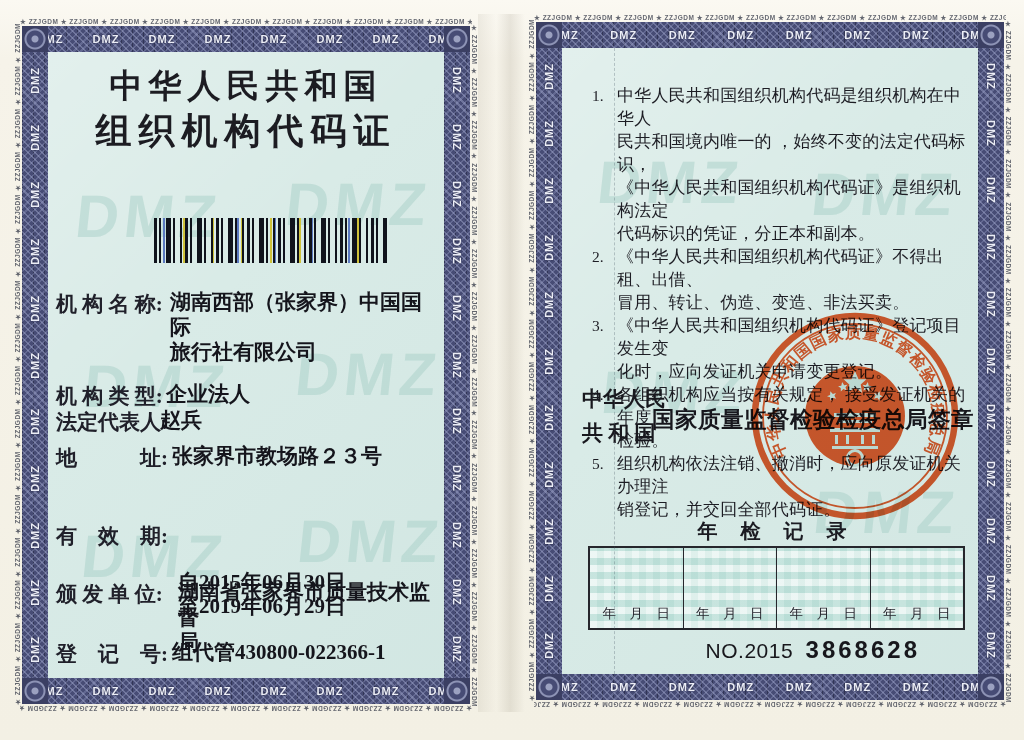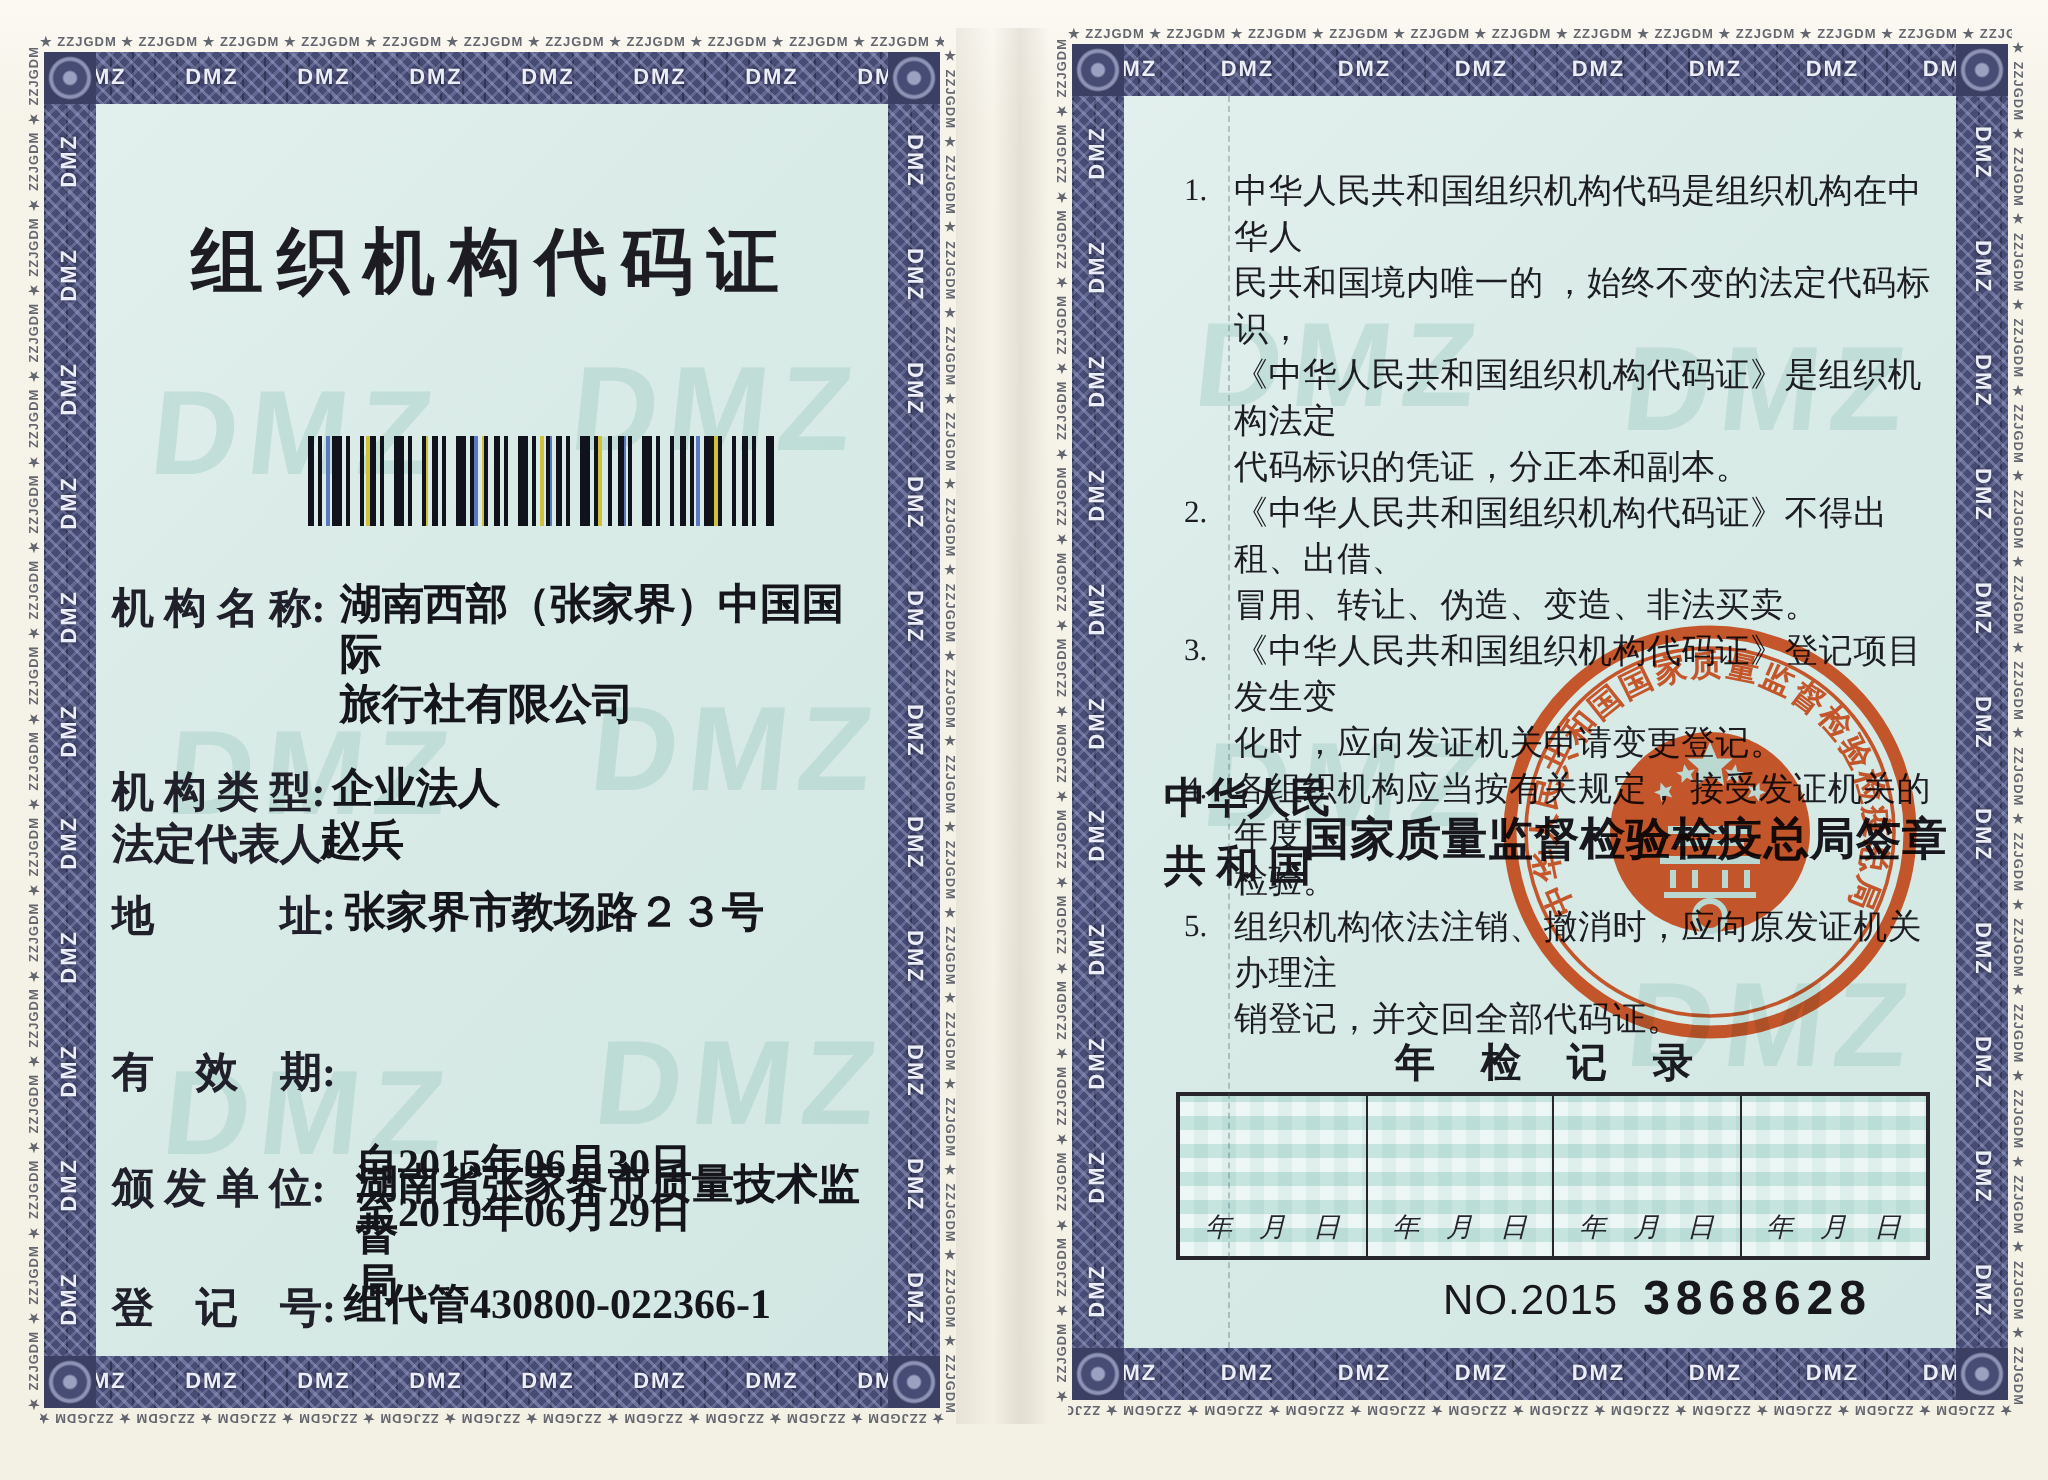--- a/index.html
+++ b/index.html
@@ -111,32 +111,32 @@
   .country div { font-size:21px; line-height:34px; letter-spacing:0; white-space:pre; }
 
   .signature { position:absolute; left:90px; top:356px; font-size:22.5px; font-weight:bold; letter-spacing:.5px; color:#17171d; z-index:1; white-space:nowrap; }
 
   .seal { position:absolute; left:186px; top:261px; width:214px; height:214px; z-index:2; mix-blend-mode:multiply; opacity:.93; }
 
   .ann-title { position:absolute; left:26px; top:470px; width:377px; text-align:center; font-size:20px; font-weight:bold; letter-spacing:9px; color:#1b1b22; z-index:1; }
 
   .ann-table {
     position:absolute; left:26px; top:498px; width:377px; height:84px; z-index:1;
-    border:2px solid #26262c; display:flex;font-style:italic;
+    border:2px solid #26262c; display:flex;
   }
   .ann-cell {
     flex:1; position:relative; border-right:1.5px solid #26262c;
     background-image:
       repeating-linear-gradient(0deg, rgba(255,255,255,.45) 0 7px, rgba(176,217,209,.5) 7px 14px),
       repeating-linear-gradient(90deg, rgba(225,242,238,.7) 0 7px, rgba(188,224,216,.7) 7px 14px);
   }
   .ann-cell:last-child { border-right:none; }
   .ymd { position:absolute; bottom:5px; left:0; right:0; text-align:center; font-size:13.5px; color:#26262e; white-space:pre; }
 
-  .serial { position:absolute; right:42px; top:588px; z-index:1; font-family:"Liberation Sans",sans-serif; color:#17171c; white-space:nowrap; }
+  .serial { position:absolute; right:58px; top:588px; z-index:1; font-family:"Liberation Sans",sans-serif; color:#17171c; white-space:nowrap; }
   .serial .pfx { font-size:21px; font-weight:500; letter-spacing:.5px; }
   .serial .num { font-size:24px; font-weight:bold; letter-spacing:3px; margin-left:8px; }
 </style>
 </head>
 <body>
 
 <div class="scan">
 
   <div class="page page-left">
     <div class="micro micro-top">★ ZZJGDM ★ ZZJGDM ★ ZZJGDM ★ ZZJGDM ★ ZZJGDM ★ ZZJGDM ★ ZZJGDM ★ ZZJGDM ★ ZZJGDM ★ ZZJGDM ★ ZZJGDM ★ ZZJGDM ★ ZZJGDM ★ ZZJGDM ★ ZZJGDM ★ ZZJGDM ★ ZZJGDM ★ ZZJGDM ★ ZZJGDM ★ ZZJGDM ★ ZZJGDM ★ ZZJGDM </div>
@@ -197,20 +197,21 @@
       <div class="corner c-br"></div>
 
       <div class="inner">
         <div class="wm" style="left:28px;top:130px;">DMZ</div>
         <div class="wm" style="left:238px;top:118px;">DMZ</div>
         <div class="wm" style="left:36px;top:300px;">DMZ</div>
         <div class="wm" style="left:248px;top:288px;">DMZ</div>
         <div class="wm" style="left:34px;top:470px;">DMZ</div>
         <div class="wm" style="left:250px;top:455px;">DMZ</div>
 
+        <div class="l-title l-title1">中华人民共和国</div>
         <div class="l-title l-title2">组织机构代码证</div>
 
 
         <div class="barcode"></div>
 
         <div class="f-row row-name">
           <span class="f-label">机 构 名 称:</span>
           <span class="f-value">湖南西部（张家界）中国国际
 旅行社有限公司</span>
         </div>

